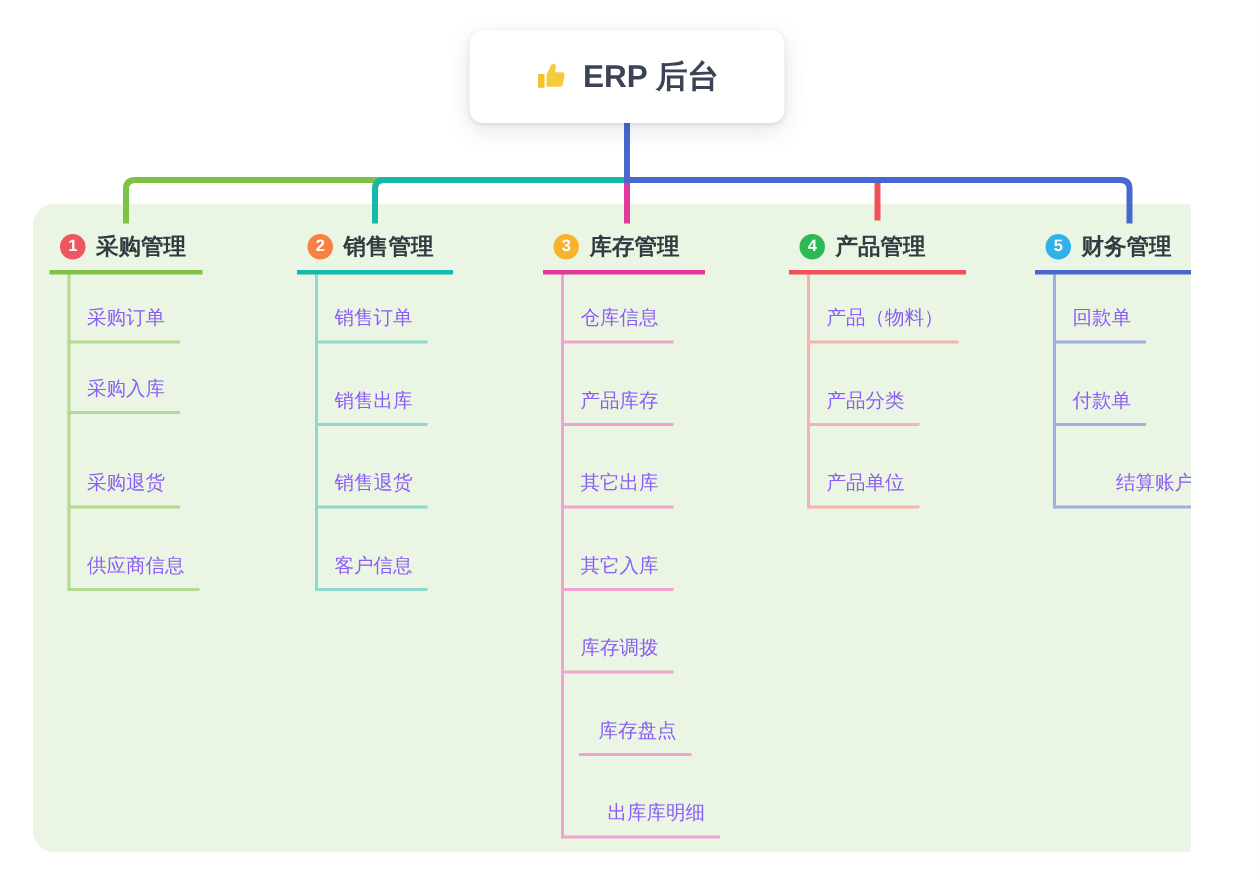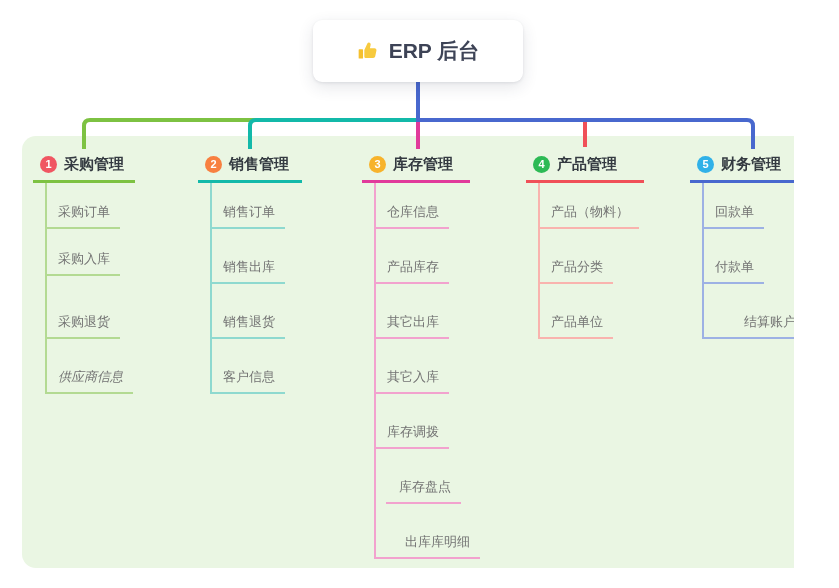--- a/index.html
+++ b/index.html
@@ -16,21 +16,21 @@
   .root-node .icon { display:flex; align-items:center; }
   .branch-node { position:absolute; height:32px; box-sizing:content-box;
                  display:flex; align-items:center; gap:7px; padding-left:7px;
                  font-size:15px; font-weight:600; color:#343a41; z-index:2; white-space:nowrap; }
   .badge { width:17px; height:17px; border-radius:50%; color:#fff; font-size:11px;
            font-weight:700; display:flex; align-items:center; justify-content:center;
            flex:none; line-height:1; }
   .sub-vline { position:absolute; width:2px; z-index:1; }
   .sub-node { position:absolute; height:28px; box-sizing:border-box;
               display:flex; align-items:flex-end; padding:0 10px 6px 13px;
-              font-size:13px; color:#737373; white-space:nowrap; z-index:2; width:max-content;justify-content:center; }
+              font-size:13px; color:#8b5cf6; white-space:nowrap; z-index:2; width:max-content;justify-content:center; }
 </style>
 </head>
 <body>
 
 <div class="canvas" id="canvas">
   <div class="panel"></div>
   <svg class="connectors">
       <path d="M 84 149 L 84 126 Q 84 120 90 120 L 418 120" stroke="#7dc242" stroke-width="4" fill="none"></path>
       <path d="M 250 149 L 250 126 Q 250 120 256 120 L 418 120" stroke="#13b9a9" stroke-width="4" fill="none"></path>
       <path d="M 585 118 L 585 147" stroke="#f05058" stroke-width="4" fill="none"></path>
@@ -54,21 +54,21 @@
     <div class="sub-vline" style="left: 45px; top: 180px; height: 214px; background: rgb(179, 218, 146);"></div>
     <div class="sub-node" style="left: 45px; top: 201px; border-bottom: 2px solid rgb(179, 218, 146);">
       <span>采购订单</span>
     </div>
     <div class="sub-node" style="left: 45px; top: 248px; border-bottom: 2px solid rgb(179, 218, 146);">
       <span>采购入库</span>
     </div>
     <div class="sub-node" style="left: 45px; top: 311px; border-bottom: 2px solid rgb(179, 218, 146);">
       <span>采购退货</span>
     </div>
-    <div class="sub-node" style="left: 45px; top: 366px; border-bottom: 2px solid rgb(179, 218, 146); font-style: italic;">
+    <div class="sub-node" style="left: 45px; top: 366px; border-bottom: 2px solid rgb(179, 218, 146);">
       <span>供应商信息</span>
     </div>
     <div class="branch-node" style="left: 198px; top: 148px; width: 97px; border-bottom: 3px solid rgb(19, 185, 169);">
       <span class="badge" style="background: rgb(248, 128, 64);">2</span>
       <span>销售管理</span>
     </div>
     <div class="sub-vline" style="left: 210px; top: 180px; height: 214px; background: rgb(142, 217, 207);"></div>
     <div class="sub-node" style="left: 210px; top: 201px; border-bottom: 2px solid rgb(142, 217, 207);">
       <span>销售订单</span>
     </div>

